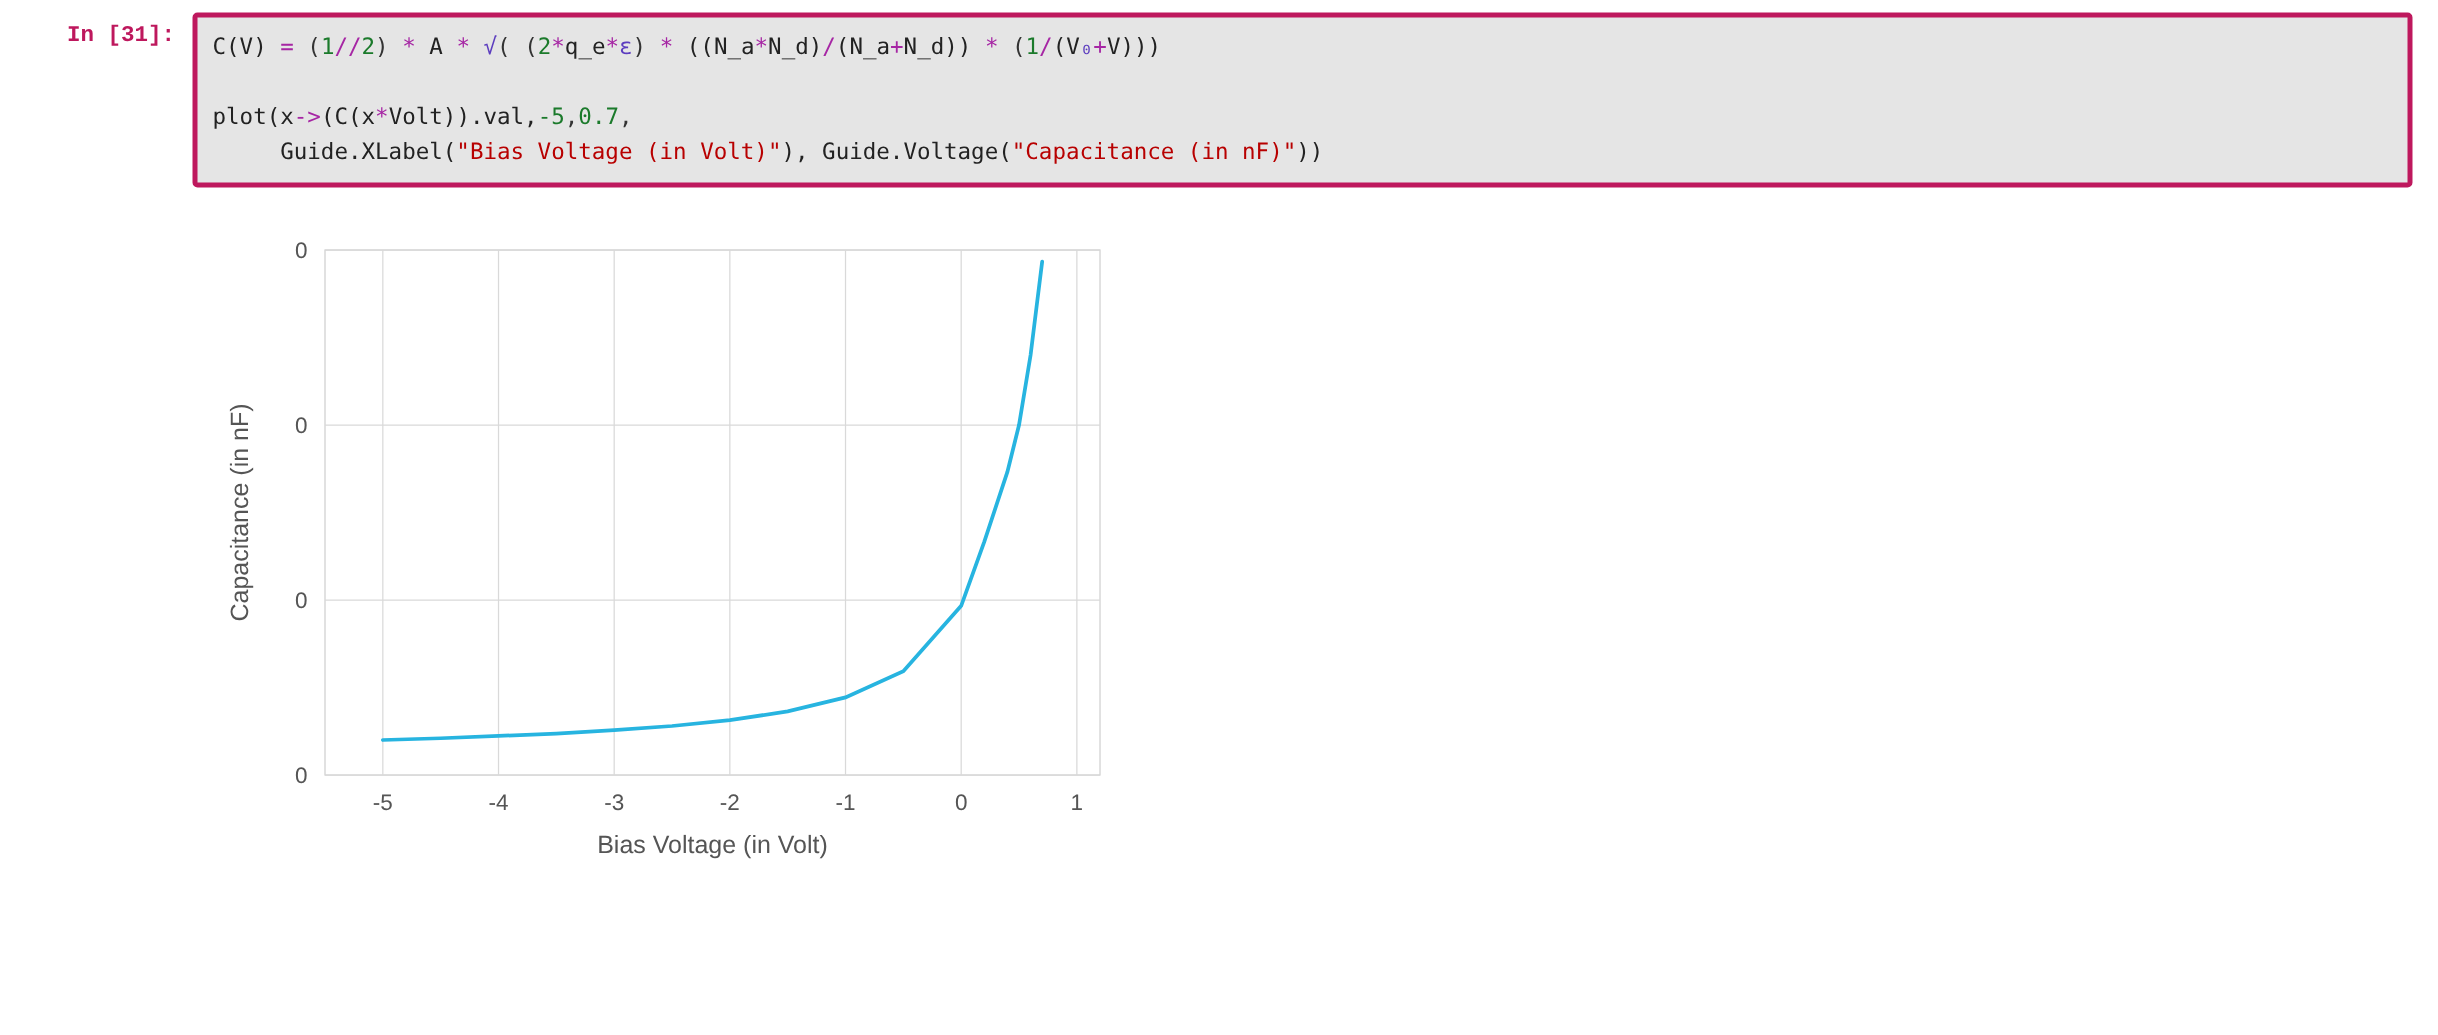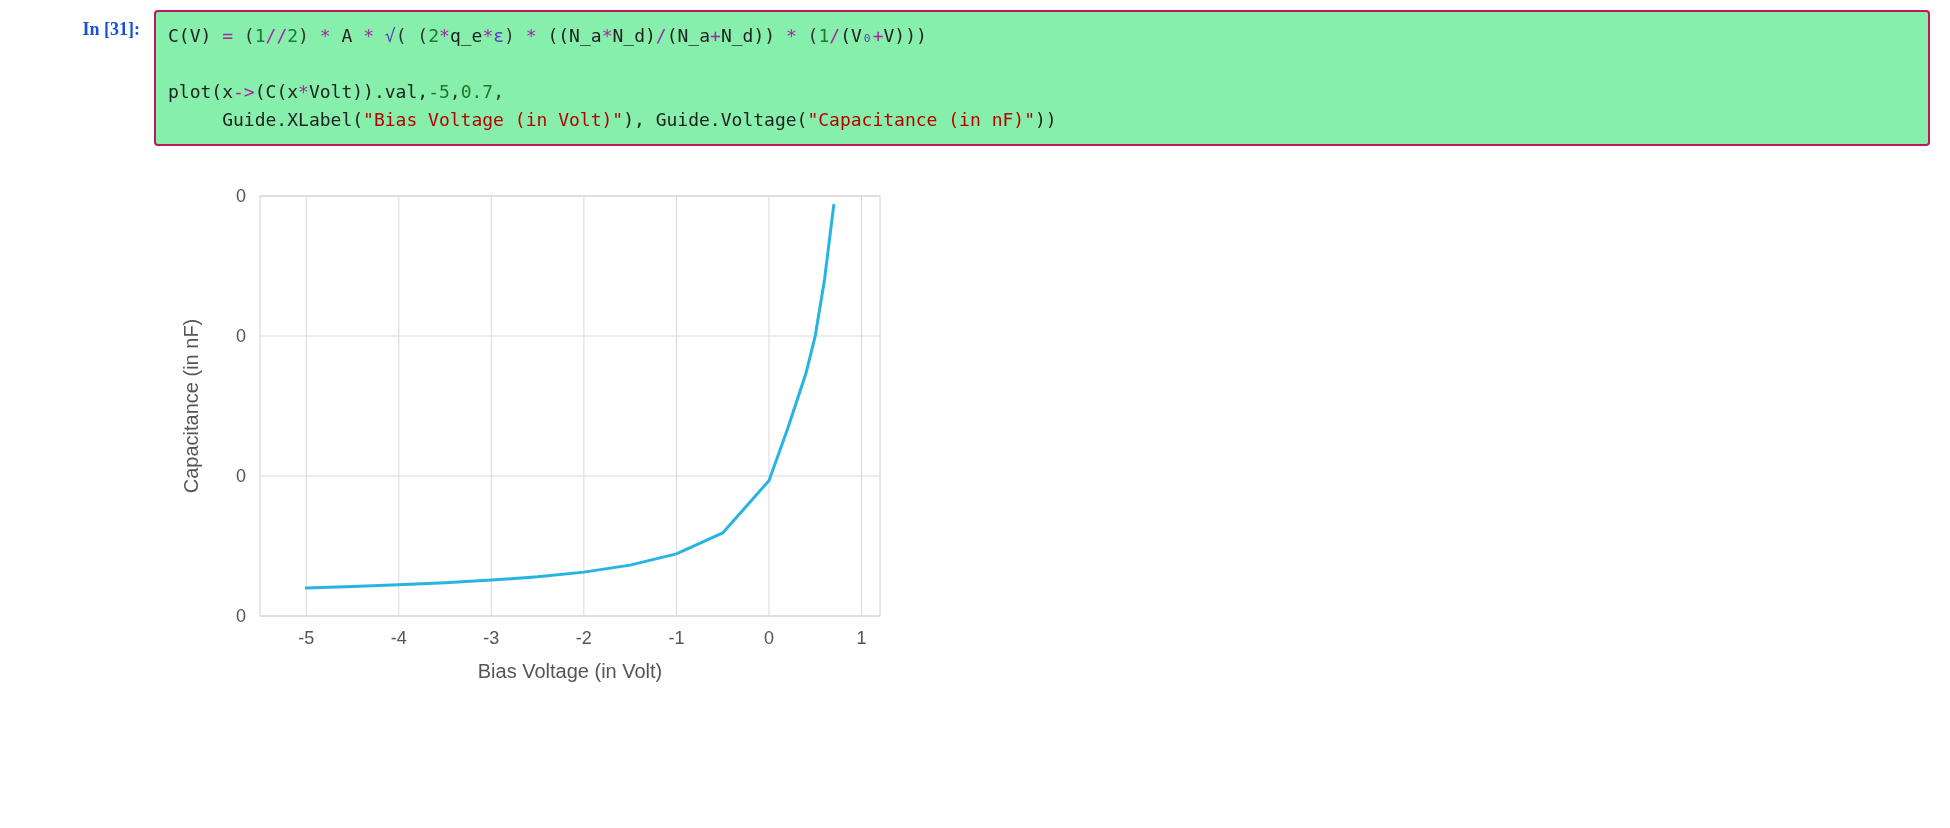--- a/index.html
+++ b/index.html
@@ -1,18 +1,18 @@
 <!DOCTYPE html>
 <html><head>
 <meta charset="utf-8">
 <style>
   html,body{margin:0;padding:0;background:#fff;font-family:Menlo,Consolas,"DejaVu Sans Mono",monospace;font-size:18px;color:#333;}
   .cell{display:flex;align-items:flex-start;padding:10px 20px 0 20px;}
-  .prompt{font-family:Liberation Serif, serif;font-size:18px;color:#1d4ed8;font-weight:bold;min-width:120px;text-align:right;padding-right:14px;padding-top:9px;white-space:pre;}
-  .input-area{flex:1;background:#86efac;border:2px solid #be185d;border-radius:4px;padding:10px 12px;line-height:1.55;}
+  .prompt{font-family:Liberation Mono, monospace;font-size:18px;color:#be185d;font-weight:bold;min-width:120px;text-align:right;padding-right:14px;padding-top:9px;white-space:pre;}
+  .input-area{flex:1;background:#e5e5e5;border:4px solid #be185d;border-radius:4px;padding:10px 12px;line-height:1.55;}
   .code{white-space:pre;font-family:Menlo,Consolas,"DejaVu Sans Mono",monospace;font-size:18px;}
   .t-plain{color:#222;}
   .t-num{color:#1b7a2b;}
   .t-op{color:#a626a4;}
   .t-punct{color:#333;}
   .t-str{color:#b80000;}
   .t-sym{color:#5c3dbf;}
   .output{margin-left:160px;margin-top:30px;}
   svg text{font-family:"Helvetica Neue",Arial,sans-serif;fill:#555;}
   .axis-label{font-size:20px;fill:#555;}

